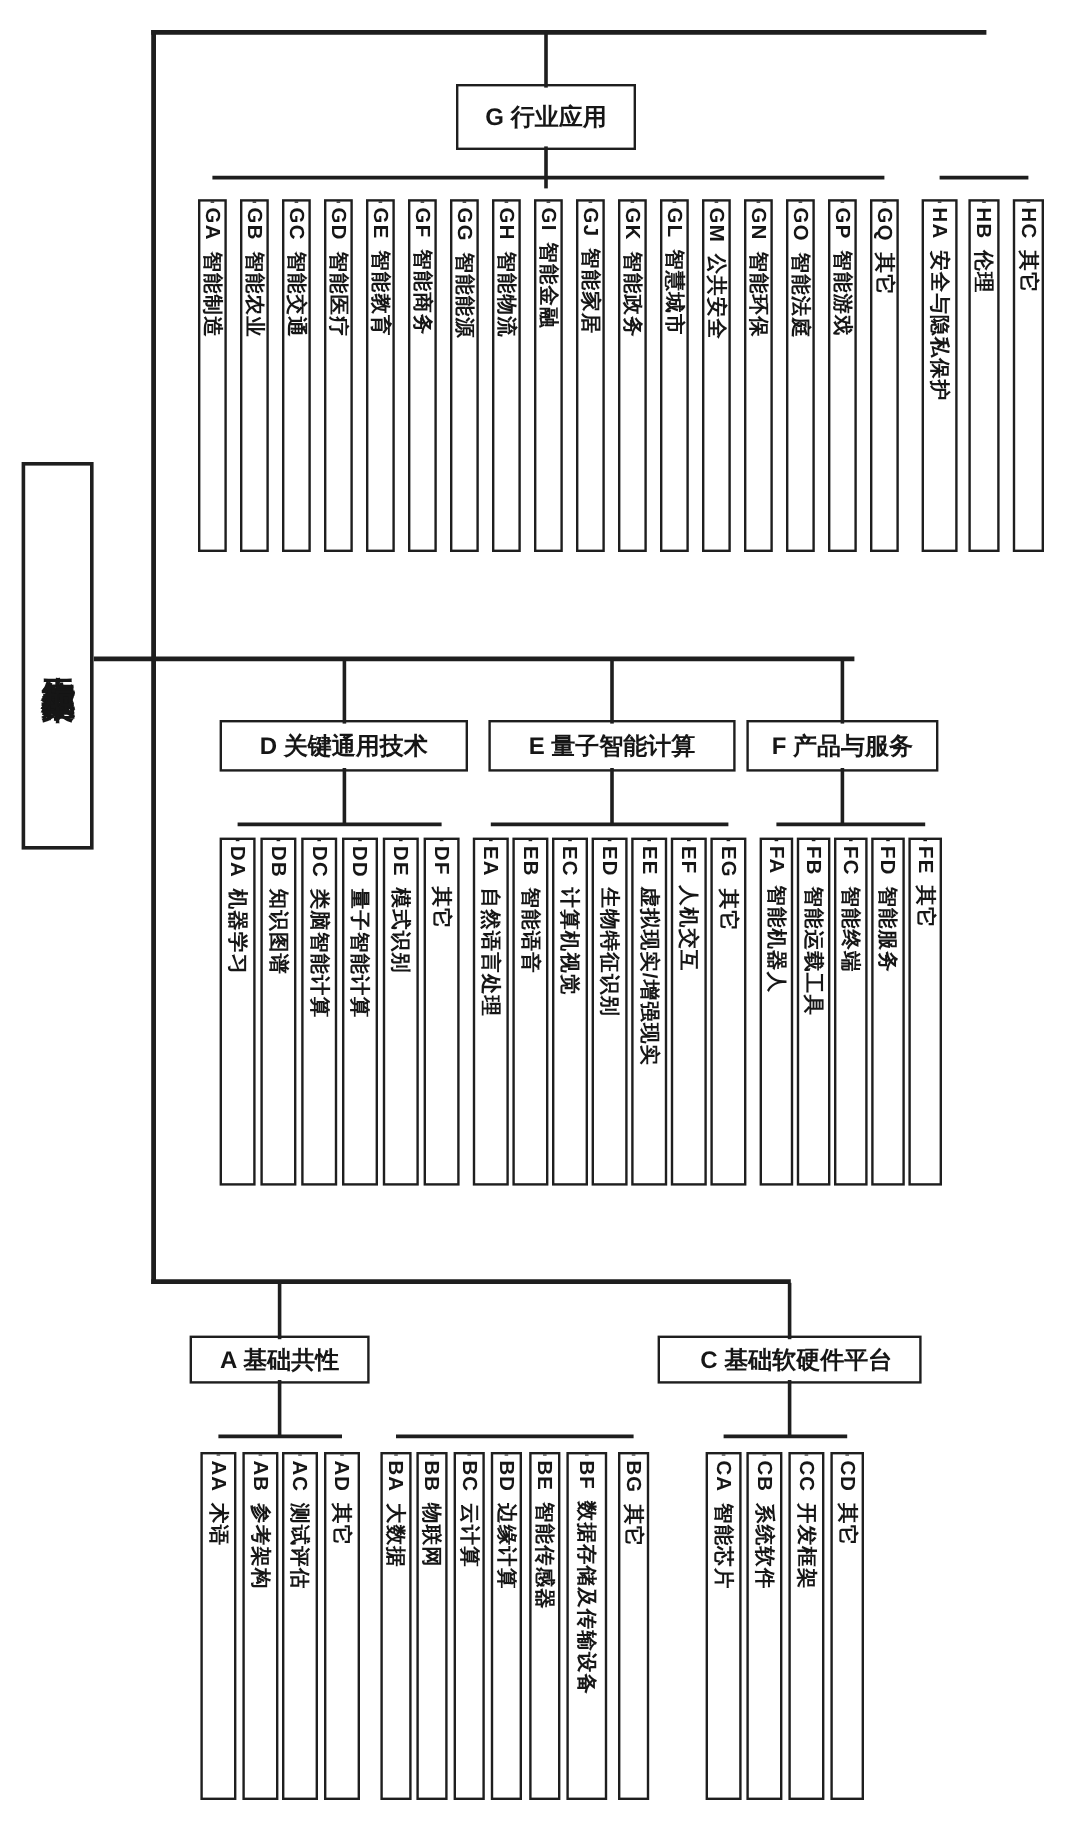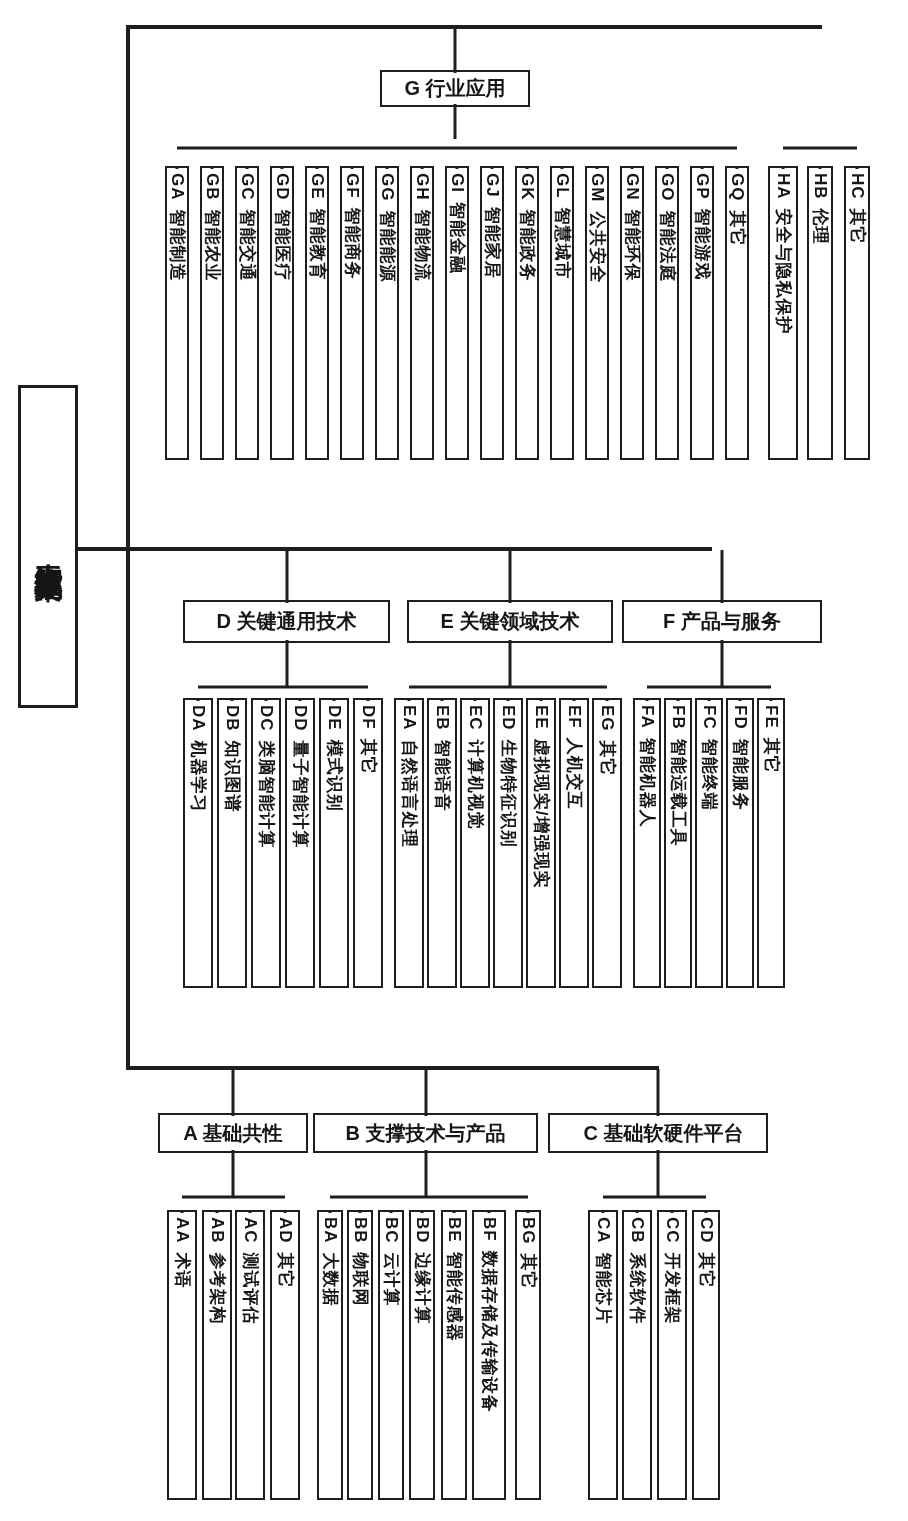--- a/index.html
+++ b/index.html
@@ -14,29 +14,29 @@
           display:flex; align-items:center; justify-content:center; }
   .root-text { writing-mode:vertical-rl; text-orientation:upright;
                font-size:28px; font-weight:bold; color:#161616; letter-spacing:1px; }
 
   
   .hdr { position:absolute; background:#fff; border:2px solid #1e1e1e; z-index:2;
          display:flex; align-items:center; justify-content:center;
          font-size:20px; font-weight:bold; color:#161616; white-space:nowrap; }
   .hdr::before, .hdr::after { content:""; position:absolute; left:50%;
          transform:translateX(-50%); width:3px; background:#1e1e1e; }
-  .hdr-g   { left:380px; top:70px;  width:150px; height:37px; }
+  .hdr-g   { left:380px; top:70px;  width:150px; height:55px; }
   .hdr-g::before { top:-44px; height:45px; }  .hdr-g::after { bottom:-34px; height:35px; }
   .hdr-h   { left:756px; top:68px;  width:126px; height:44px; }
   .hdr-h::before { top:-42px; height:43px; }  .hdr-h::after { bottom:-37px; height:38px; }
   .hdr-def { top:600px; height:43px; }
   .hdr-def::before { top:-52px; height:53px; } .hdr-def::after { bottom:-45px; height:46px; }
   .hdr-d { left:183px; width:207px; }
   .hdr-e { left:407px; width:206px; }
-  .hdr-f { left:622px; width:200px; }
+  .hdr-f { left:622px; width:160px; }
   .hdr-abc { top:1113px; height:40px; }
   .hdr-abc::before { top:-46px; height:47px; } .hdr-abc::after { bottom:-45px; height:46px; }
   .hdr-a { left:158px; width:150px; }
   .hdr-b { left:313px; width:225px; }
   .hdr-c { left:548px; width:220px;padding-left:11px; }
 
   
   .vbox { position:absolute; background:#fff; border:2px solid #1e1e1e; z-index:2;
           display:flex; justify-content:center; overflow:hidden; }
   .vbox::before { content:""; position:absolute; left:50%; transform:translateX(-50%);
@@ -80,31 +80,28 @@
     <div class="root-text">人工智能标准体系框架</div>
   </div>
 
   <div class="hdr hdr-g">
       <span>G 行业应用</span>
     </div>
   <div class="hdr hdr-def hdr-d">
       <span>D 关键通用技术</span>
     </div>
   <div class="hdr hdr-def hdr-e">
-      <span>E 关键领域技术</span>
+      <span>E 量子智能计算</span>
     </div>
   <div class="hdr hdr-def hdr-f">
       <span>F 产品与服务</span>
     </div>
   <div class="hdr hdr-abc hdr-a">
       <span>A 基础共性</span>
     </div>
-  <div class="hdr hdr-abc hdr-b">
-      <span>B 支撑技术与产品</span>
-    </div>
   <div class="hdr hdr-abc hdr-c">
       <span>C 基础软硬件平台</span>
     </div>
 
   <div class="vbox cg" style="left:165px">
       <div class="vtext"><span class="code">GA</span><span>智能制造</span></div>
     </div>
   <div class="vbox cg" style="left:200px">
       <div class="vtext"><span class="code">GB</span><span>智能农业</span></div>
     </div>

